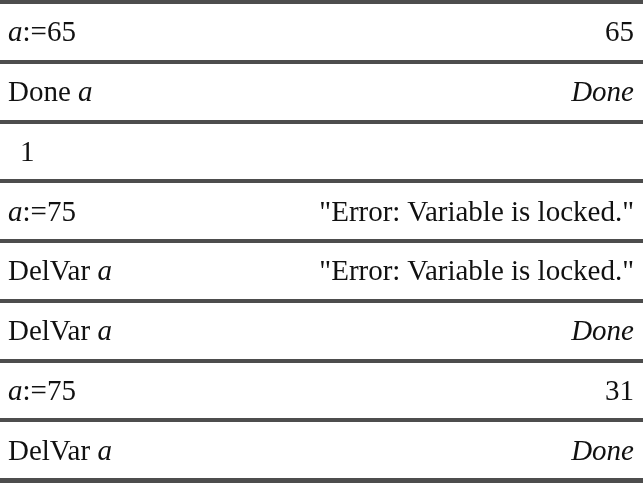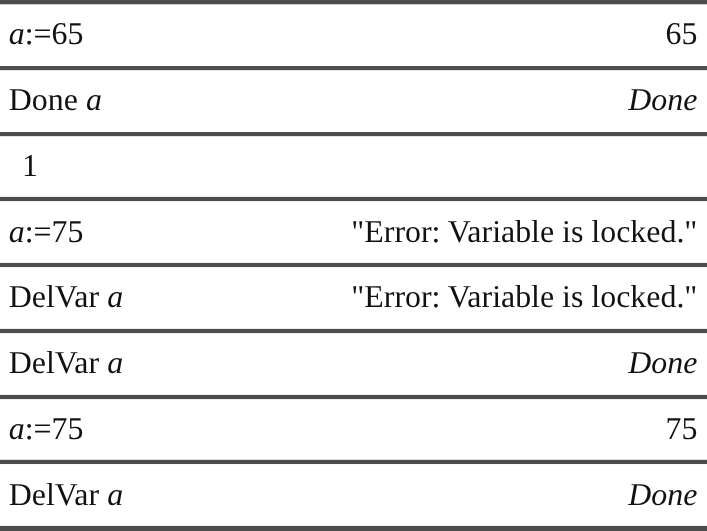--- a/index.html
+++ b/index.html
@@ -83,20 +83,20 @@
     <div class="res"><span>"Error: Variable is locked."</span></div>
   </div>
 
   <div class="row">
     <div class="cmd"><span>DelVar </span><span class="it">a</span></div>
     <div class="res"><span class="it">Done</span></div>
   </div>
 
   <div class="row">
     <div class="cmd"><span class="it">a</span><span>:=75</span></div>
-    <div class="res"><span>75</span></div>
+    <div class="res"><span>31</span></div>
   </div>
 
   <div class="row">
     <div class="cmd"><span>DelVar </span><span class="it">a</span></div>
     <div class="res"><span class="it">Done</span></div>
   </div>
 </div>
 
 </body></html>

